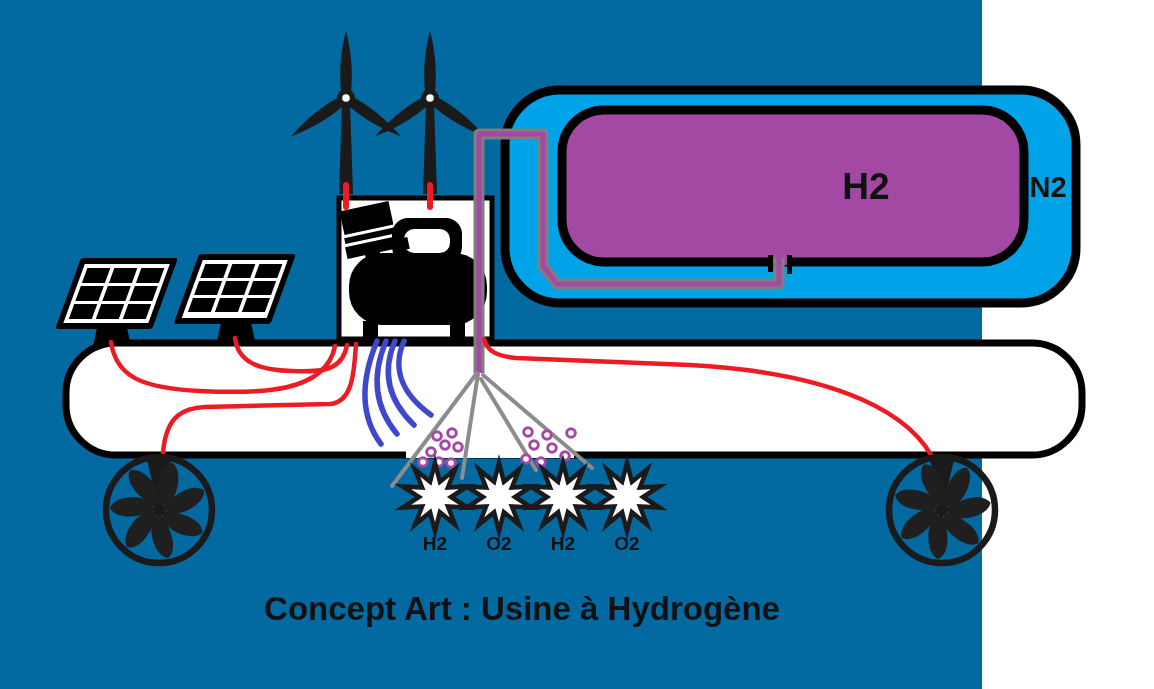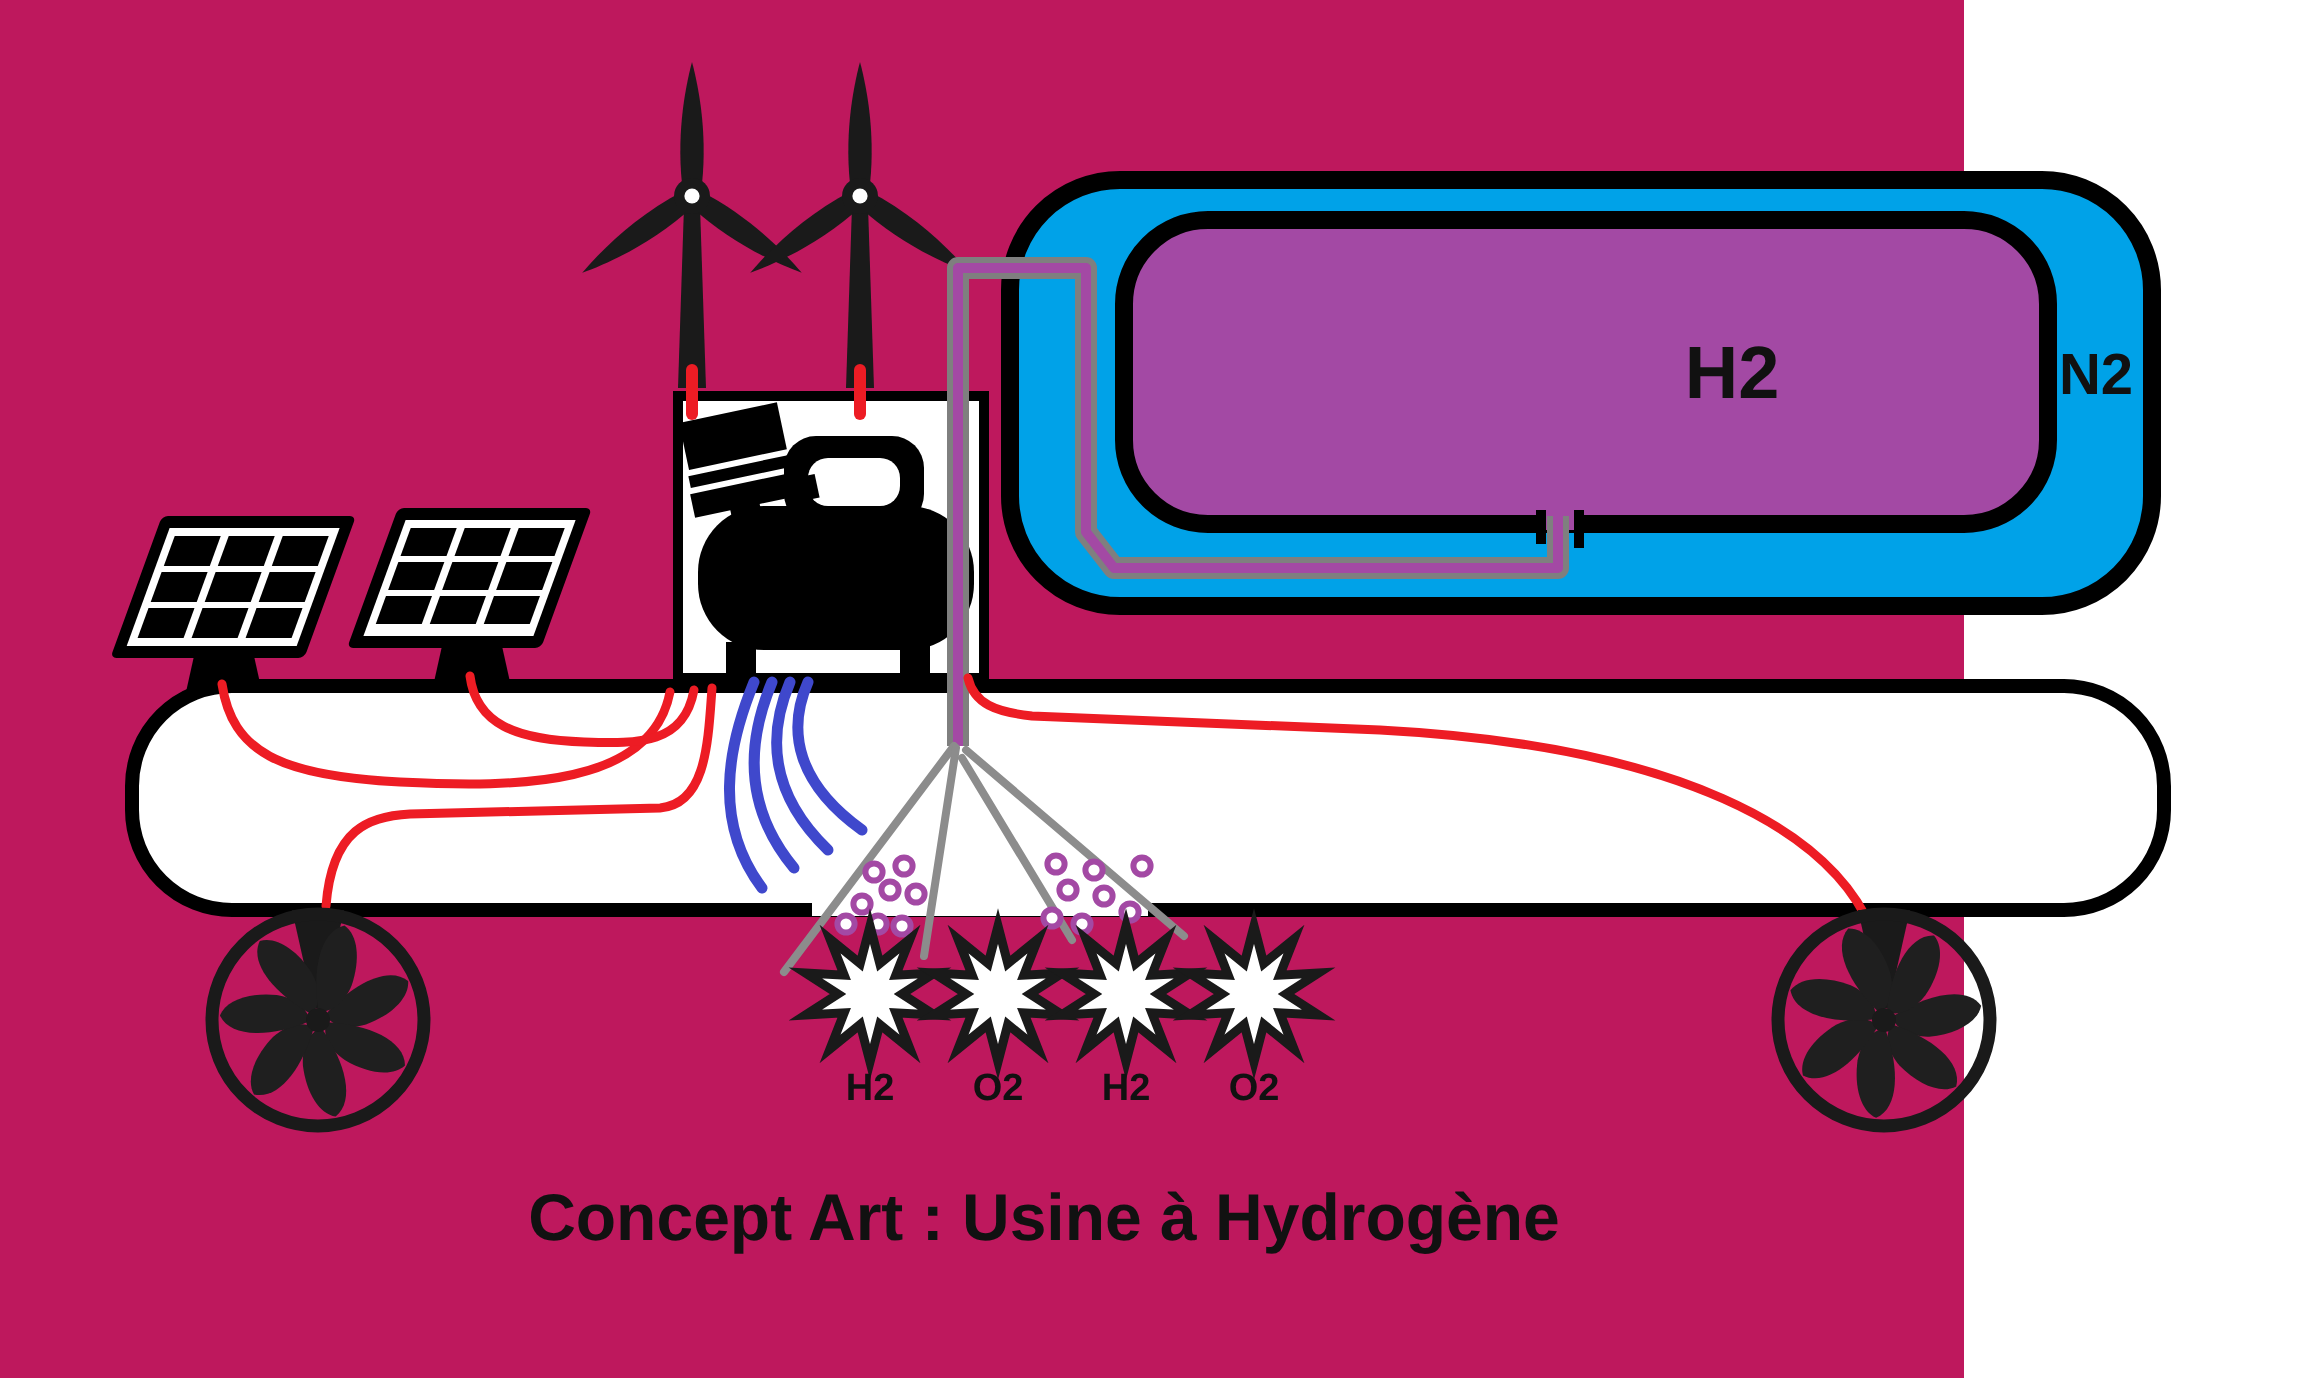--- a/index.html
+++ b/index.html
@@ -1,16 +1,16 @@
 <!DOCTYPE html>
 <html><head>
 <meta charset="utf-8">
 <style>
   html,body{margin:0;padding:0;background:#ffffff;width:1154px;height:689px;overflow:hidden;}
-  .canvas-wrap{position:relative;width:982px;height:689px;background:#be185d;font-family:"Liberation Sans",sans-serif;}
+  .canvas-wrap{position:relative;width:982px;height:689px;background:#0369a1;font-family:"Liberation Sans",sans-serif;}
   svg{position:absolute;left:0;top:0;}
   text{font-family:"Liberation Sans","DejaVu Sans",sans-serif;font-weight:bold;fill:#111;}
   .title-text{font-size:33px;letter-spacing:0px;}
   .tank-label{font-size:37px;}
   .n2-label{font-size:29px;}
   .star-label{font-size:19px;}
 </style>
 </head>
 <body>
 

